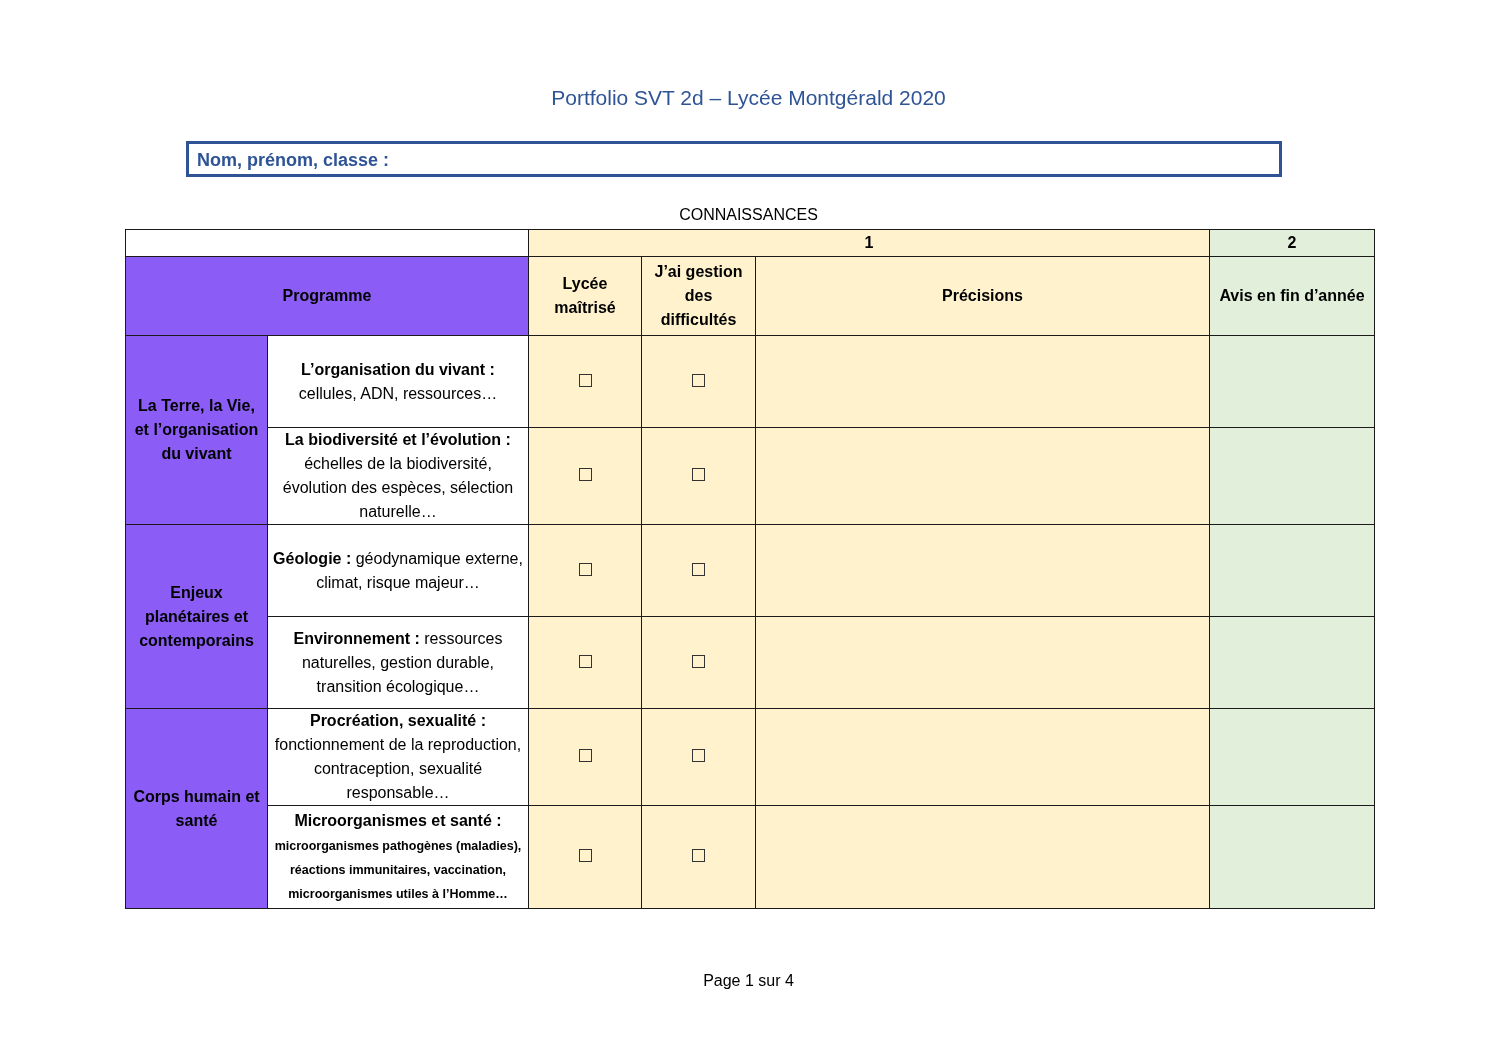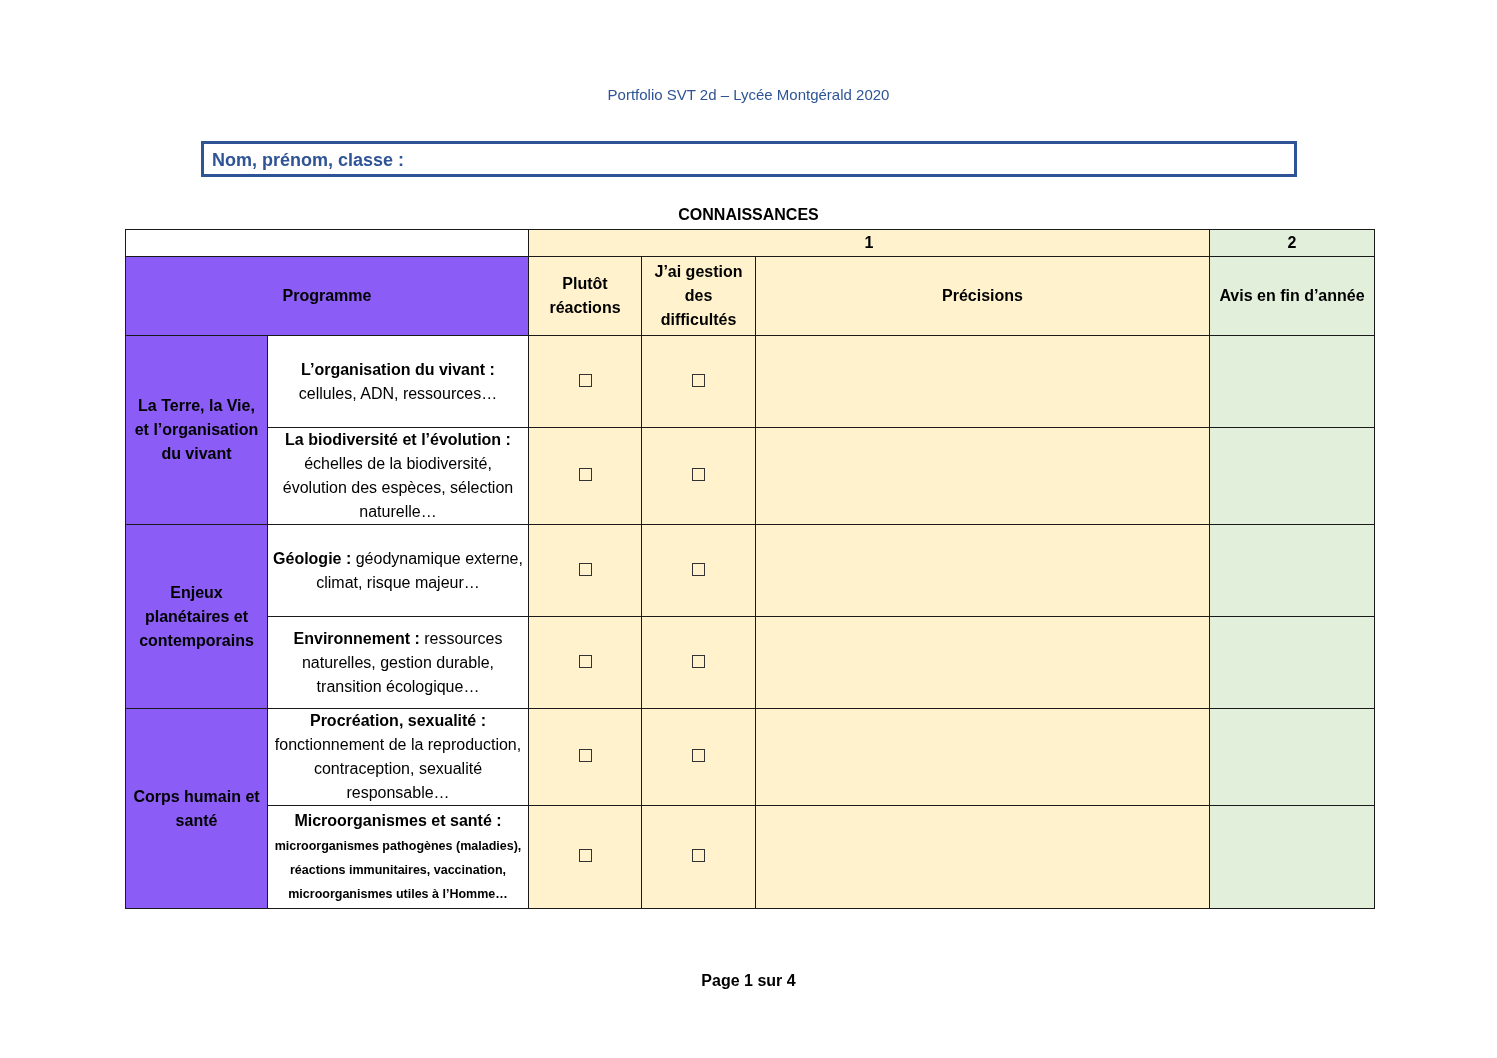--- a/index.html
+++ b/index.html
@@ -1,30 +1,30 @@
 <!DOCTYPE html>
 <html><head>
 <meta charset="utf-8">
 <style>
   html, body { margin:0; padding:0; background:#ffffff; }
   body { width:1497px; height:1058px; position:relative; font-family:"Liberation Sans", sans-serif; color:#000; overflow:hidden; }
-  .title { position:absolute; left:0; width:1497px; top:86px; text-align:center; font-size:15px; color:#2f5496; }
-  .name-box { position:absolute; left:201px; top:141px; width:1096px; height:36px; border:3px solid #2f5496; box-sizing:border-box; }
+  .title { position:absolute; left:0; width:1497px; top:86px; text-align:center; font-size:21px; color:#2f5496; }
+  .name-box { position:absolute; left:186px; top:141px; width:1096px; height:36px; border:3px solid #2f5496; box-sizing:border-box; }
   .name-label { position:absolute; left:8px; top:6px; font-size:18px; font-weight:bold; color:#2f5496; }
-  .section-title { position:absolute; left:0; width:1497px; top:206px; text-align:center; font-size:16px; font-weight:bold; }
+  .section-title { position:absolute; left:0; width:1497px; top:206px; text-align:center; font-size:16px; font-weight:normal; }
   table.grid { position:absolute; left:125px; top:229px; border-collapse:collapse; table-layout:fixed; width:1249px; }
   table.grid td { border:1.5px solid #1a1a1a; text-align:center; vertical-align:middle; font-size:16px; padding:0 4px; line-height:24px; }
   .c-yel { background:#fff2cc; }
   .c-grn { background:#e2efda; }
   .c-blu { background:#8b5cf6; }
   .c-lbl { background:#8b5cf6; }
   .b { font-weight:bold; }
   .cb { display:inline-block; width:13px; height:13px; border:1.5px solid #333; box-sizing:border-box; }
   .small { font-size:12.5px; line-height:19px; }
-  .footer { position:absolute; left:0; width:1497px; top:972px; text-align:center; font-size:16px; font-weight:bold; }
+  .footer { position:absolute; left:0; width:1497px; top:972px; text-align:center; font-size:16px; font-weight:normal; }
 </style>
 </head>
 <body>
 
 <div class="title">Portfolio SVT 2d – Lycée Montgérald 2020</div>
 
 <div class="name-box">
   <span class="name-label">Nom, prénom, classe :</span>
 </div>
 
@@ -40,21 +40,21 @@
       <col style="width:165px">
   </colgroup>
   <tbody>
       <tr style="height:27px">
     <td colspan="2"></td>
     <td colspan="3" class="c-yel b">1</td>
     <td class="c-grn b">2</td>
   </tr>
   <tr style="height:79px">
     <td colspan="2" class="c-blu b">Programme</td>
-    <td class="c-yel b">Plutôt réactions</td>
+    <td class="c-yel b">Lycée maîtrisé</td>
     <td class="c-yel b">J’ai gestion des difficultés</td>
     <td class="c-yel b">Précisions</td>
     <td class="c-grn b">Avis en fin d’année</td>
   </tr>
   </tbody>
     <tbody id="rows">
       <tr style="height: 92px;">
         <td rowspan="2" class="c-lbl b">La Terre, la Vie, et l’organisation du vivant</td>
         <td><span class="b">L’organisation du vivant :</span> <span>cellules, ADN, ressources…</span></td>
         <td class="c-yel"><span class="cb"></span></td>

